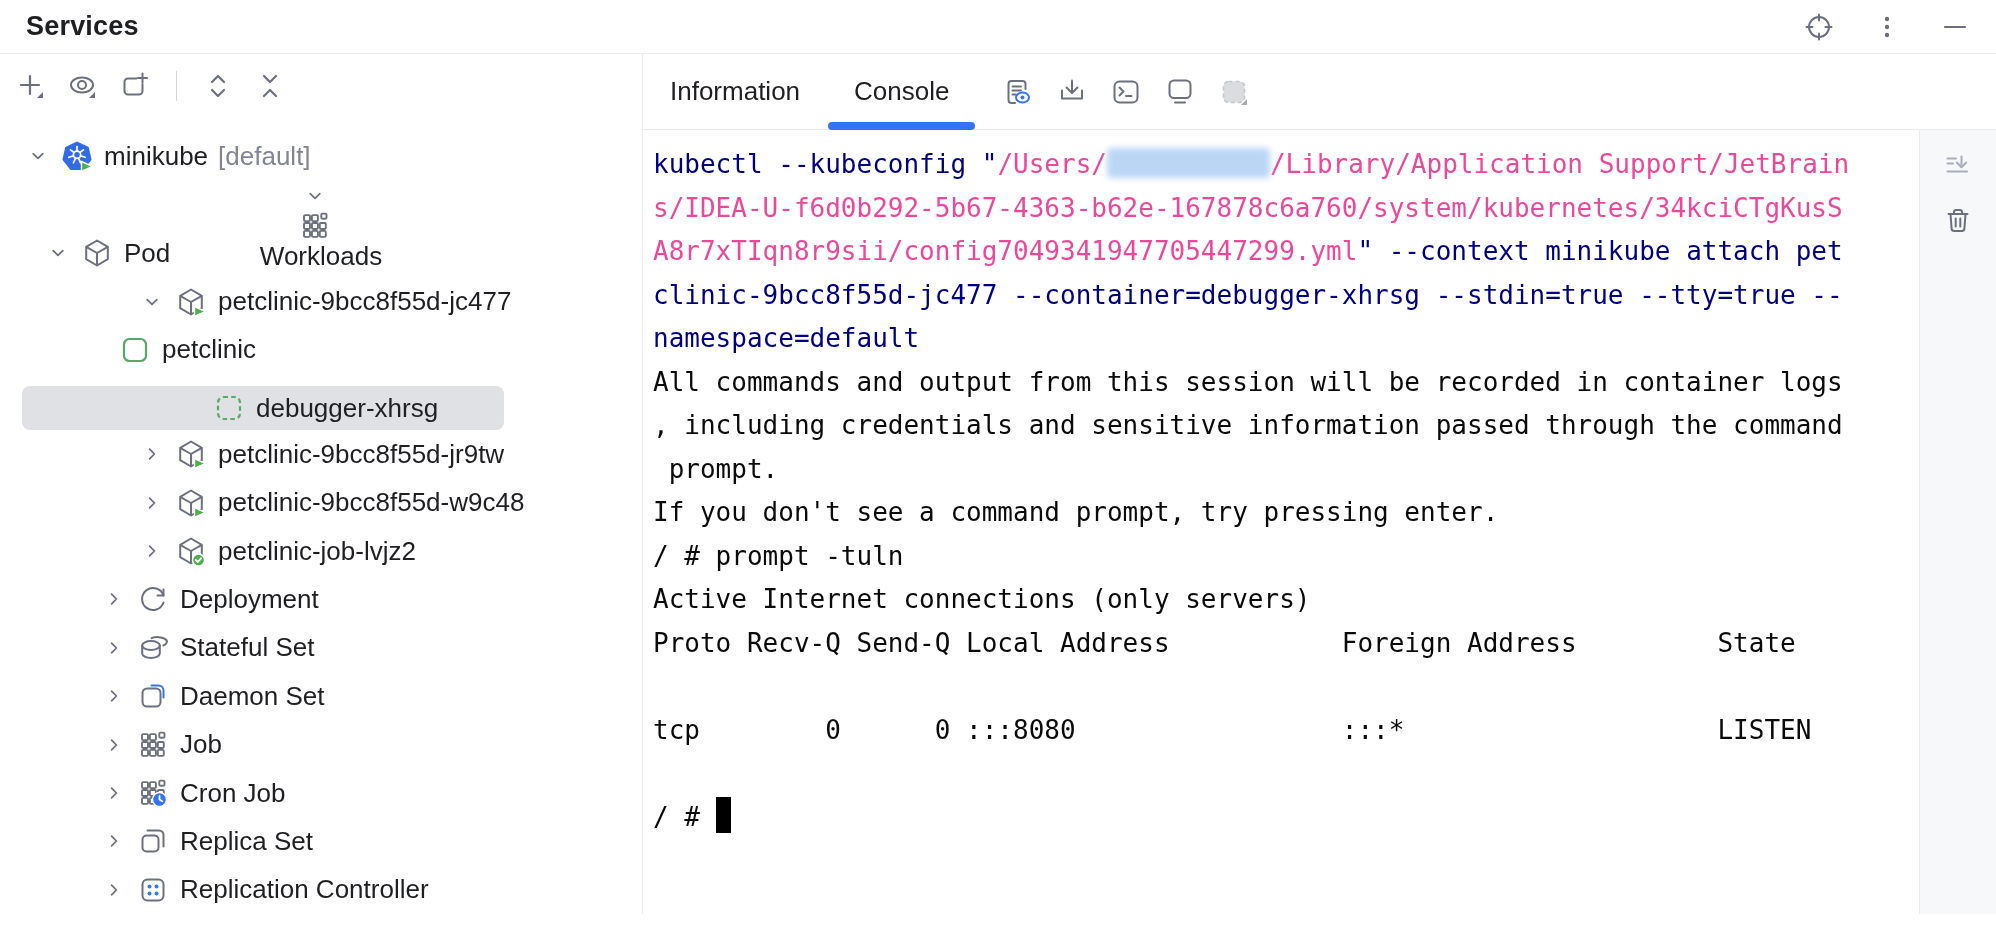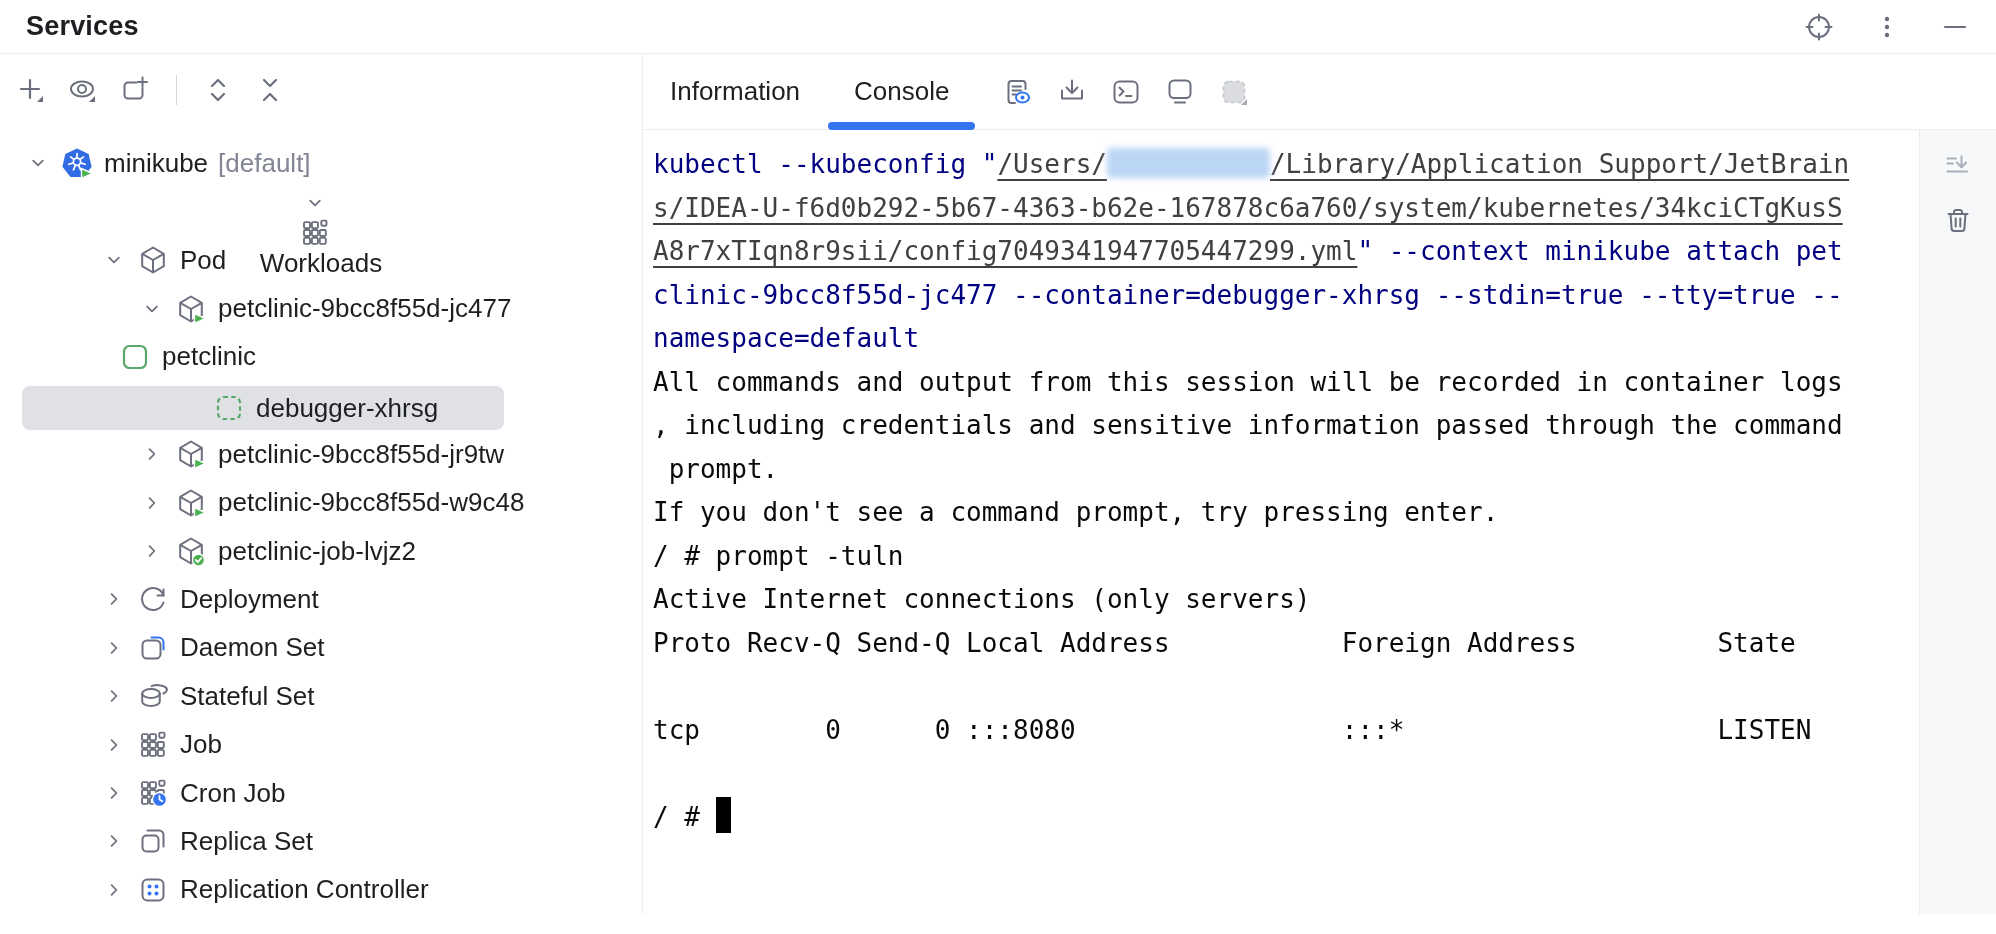--- a/index.html
+++ b/index.html
@@ -21,35 +21,35 @@
   .left-toolbar{ height:60px; display:flex; align-items:center; padding-left:16px; gap:22px; margin-top:6px; }
   .vsep{ width:1px; height:30px; background:#D3D5DB; margin:0 4px; }
 
   
   .tree{ padding-top:20px; font-size:26px; }
   .trow{ height:48.4px; display:flex; align-items:center; cursor:default; white-space:nowrap; }
   .trow .chev{ width:24px; height:30px; flex:none; margin-right:12px; display:inline-flex; align-items:center; justify-content:center; }
   .trow .ticon{ width:30px; height:30px; flex:none; margin-right:12px; display:inline-flex; }
   .trow .lbl{ color:#1E1F22; }
   .trow .badge2{ color:#818594; margin-left:10px; }
-  .trow.sel{ background:#DFE1E5; border-radius:8px; height:44px; margin-top:5px; }
+  .trow.sel{ background:#DFE1E5; border-radius:8px; height:44px; margin-top:12px; }
 
   
   .right{ flex:1; min-width:0; display:flex; flex-direction:column; }
   .tabbar{ height:76px; flex:none; border-bottom:1px solid #EBECF0; display:flex; align-items:center; }
   .tab{ position:relative; height:76px; padding:0 27px; display:flex; align-items:center; font-size:26px; color:#1E1F22; cursor:default; }
   .tab.active::after{ content:""; position:absolute; left:1px; right:1px; bottom:0; height:8px; border-radius:8px; background:#3574F0; }
   .tab-tools{ display:flex; align-items:center; gap:24px; margin-left:27px; }
 
   .console-area{ flex:1; min-height:0; display:flex; }
   .console{ flex:1; min-width:0; padding:13px 0 0 10px; overflow:hidden;
             font-family:"DejaVu Sans Mono", monospace; font-size:26px; line-height:43.5px; color:#0A0A0A; }
   .cl{ white-space:pre; min-height:43.5px; }
   .seg-system{ color:#000080; }
-  .seg-link{ color:#404040; text-decoration:underline; text-underline-offset:6px; text-decoration-thickness:2px; cursor:pointer; }
+  .seg-link{ color:#ec4899; text-underline-offset:6px; text-decoration-thickness:2px; cursor:pointer; }
   .seg-blur{ display:inline-block; width:163px; height:30px; background:#BBD6F5; border-radius:4px; filter:blur(3px); vertical-align:-5px; }
   .seg-cursor{ display:inline-block; width:15px; height:36px; background:#000; vertical-align:-7px; }
 
   .gutter{ width:77px; flex:none; border-left:1px solid #EBECF0; background:#F7F8FA;
            display:flex; flex-direction:column; align-items:center; padding-top:22px; gap:24px; }
 </style>
 </head>
 <body>
 
 <div class="window">
@@ -176,21 +176,21 @@
                   <rect x="11.9" y="19.9" width="6" height="6" rx="1.2"></rect>
                   <rect x="19.8" y="19.9" width="6" height="6" rx="1.2"></rect>
                   <rect x="4" y="4.1" width="6" height="6" rx="1.2"></rect>
                   <rect x="11.9" y="4.1" width="6" height="6" rx="1.2"></rect>
                   <rect x="21.3" y="2.6" width="5.2" height="5.2" rx="1.2"></rect>
                 </g>
               </svg>
             </span>
             <span class="lbl">Workloads</span>
           </div>
-          <div class="trow" style="padding-left: 102px;">
+          <div class="trow" style="padding-left: 46px;">
             <span class="chev">
               <svg width="24" height="24" viewBox="0 0 30 30" style="overflow:visible">
                 <polyline points="9,12 15,18 21,12" stroke="#6C707E" stroke-width="2.2" fill="none" stroke-linecap="round" stroke-linejoin="round"></polyline>
               </svg>
             </span>
             <span class="ticon">
               <svg width="30" height="30" viewBox="0 0 30 30" style="overflow:visible">
                 <g stroke="#6C707E" stroke-width="2" fill="none" stroke-linejoin="round">
                   <polygon points="15,2.5 25.8,8.8 25.8,21.2 15,27.5 4.2,21.2 4.2,8.8"></polygon>
                   <polyline points="4.2,8.8 15,15 25.8,8.8"></polyline>
@@ -308,42 +308,42 @@
             <span class="lbl">Deployment</span>
           </div>
           <div class="trow" style="padding-left: 102px;">
             <span class="chev">
               <svg width="24" height="24" viewBox="0 0 30 30" style="overflow:visible">
                 <polyline points="12,9 18,15 12,21" stroke="#6C707E" stroke-width="2.2" fill="none" stroke-linecap="round" stroke-linejoin="round"></polyline>
               </svg>
             </span>
             <span class="ticon">
               <svg width="30" height="30" viewBox="0 0 30 30" style="overflow:visible">
-                <rect x="4.5" y="7.5" width="18" height="18" rx="4.5" stroke="#6C707E" stroke-width="2" fill="none"></rect>
-                <path d="M13.5,4.5 H20.5 A5,5 0 0 1 25.5,9.5 V16.5" stroke="#3574F0" stroke-width="2" fill="none" stroke-linecap="round"></path>
-              </svg>
-            </span>
-            <span class="lbl">Daemon Set</span>
-          </div>
-          <div class="trow" style="padding-left: 102px;">
-            <span class="chev">
-              <svg width="24" height="24" viewBox="0 0 30 30" style="overflow:visible">
-                <polyline points="12,9 18,15 12,21" stroke="#6C707E" stroke-width="2.2" fill="none" stroke-linecap="round" stroke-linejoin="round"></polyline>
-              </svg>
-            </span>
-            <span class="ticon">
-              <svg width="30" height="30" viewBox="0 0 30 30" style="overflow:visible">
                 <g stroke="#6C707E" stroke-width="2" fill="none" stroke-linecap="round">
                   <path d="M25.3,12.5 A9.3,4.6 0 0 0 13.6,5.1"></path>
                   <ellipse cx="13" cy="12.5" rx="8.8" ry="4.4"></ellipse>
                   <path d="M4.2,12.5 V20.5 A8.8,4.4 0 0 0 21.8,20.5 V12.5"></path>
                 </g>
               </svg>
             </span>
             <span class="lbl">Stateful Set</span>
+          </div>
+          <div class="trow" style="padding-left: 102px;">
+            <span class="chev">
+              <svg width="24" height="24" viewBox="0 0 30 30" style="overflow:visible">
+                <polyline points="12,9 18,15 12,21" stroke="#6C707E" stroke-width="2.2" fill="none" stroke-linecap="round" stroke-linejoin="round"></polyline>
+              </svg>
+            </span>
+            <span class="ticon">
+              <svg width="30" height="30" viewBox="0 0 30 30" style="overflow:visible">
+                <rect x="4.5" y="7.5" width="18" height="18" rx="4.5" stroke="#6C707E" stroke-width="2" fill="none"></rect>
+                <path d="M13.5,4.5 H20.5 A5,5 0 0 1 25.5,9.5 V16.5" stroke="#3574F0" stroke-width="2" fill="none" stroke-linecap="round"></path>
+              </svg>
+            </span>
+            <span class="lbl">Daemon Set</span>
           </div>
           <div class="trow" style="padding-left: 102px;">
             <span class="chev">
               <svg width="24" height="24" viewBox="0 0 30 30" style="overflow:visible">
                 <polyline points="12,9 18,15 12,21" stroke="#6C707E" stroke-width="2.2" fill="none" stroke-linecap="round" stroke-linejoin="round"></polyline>
               </svg>
             </span>
             <span class="ticon">
               <svg width="30" height="30" viewBox="0 0 30 30" style="overflow:visible">
                 <g stroke="#6C707E" stroke-width="1.9" fill="none">

